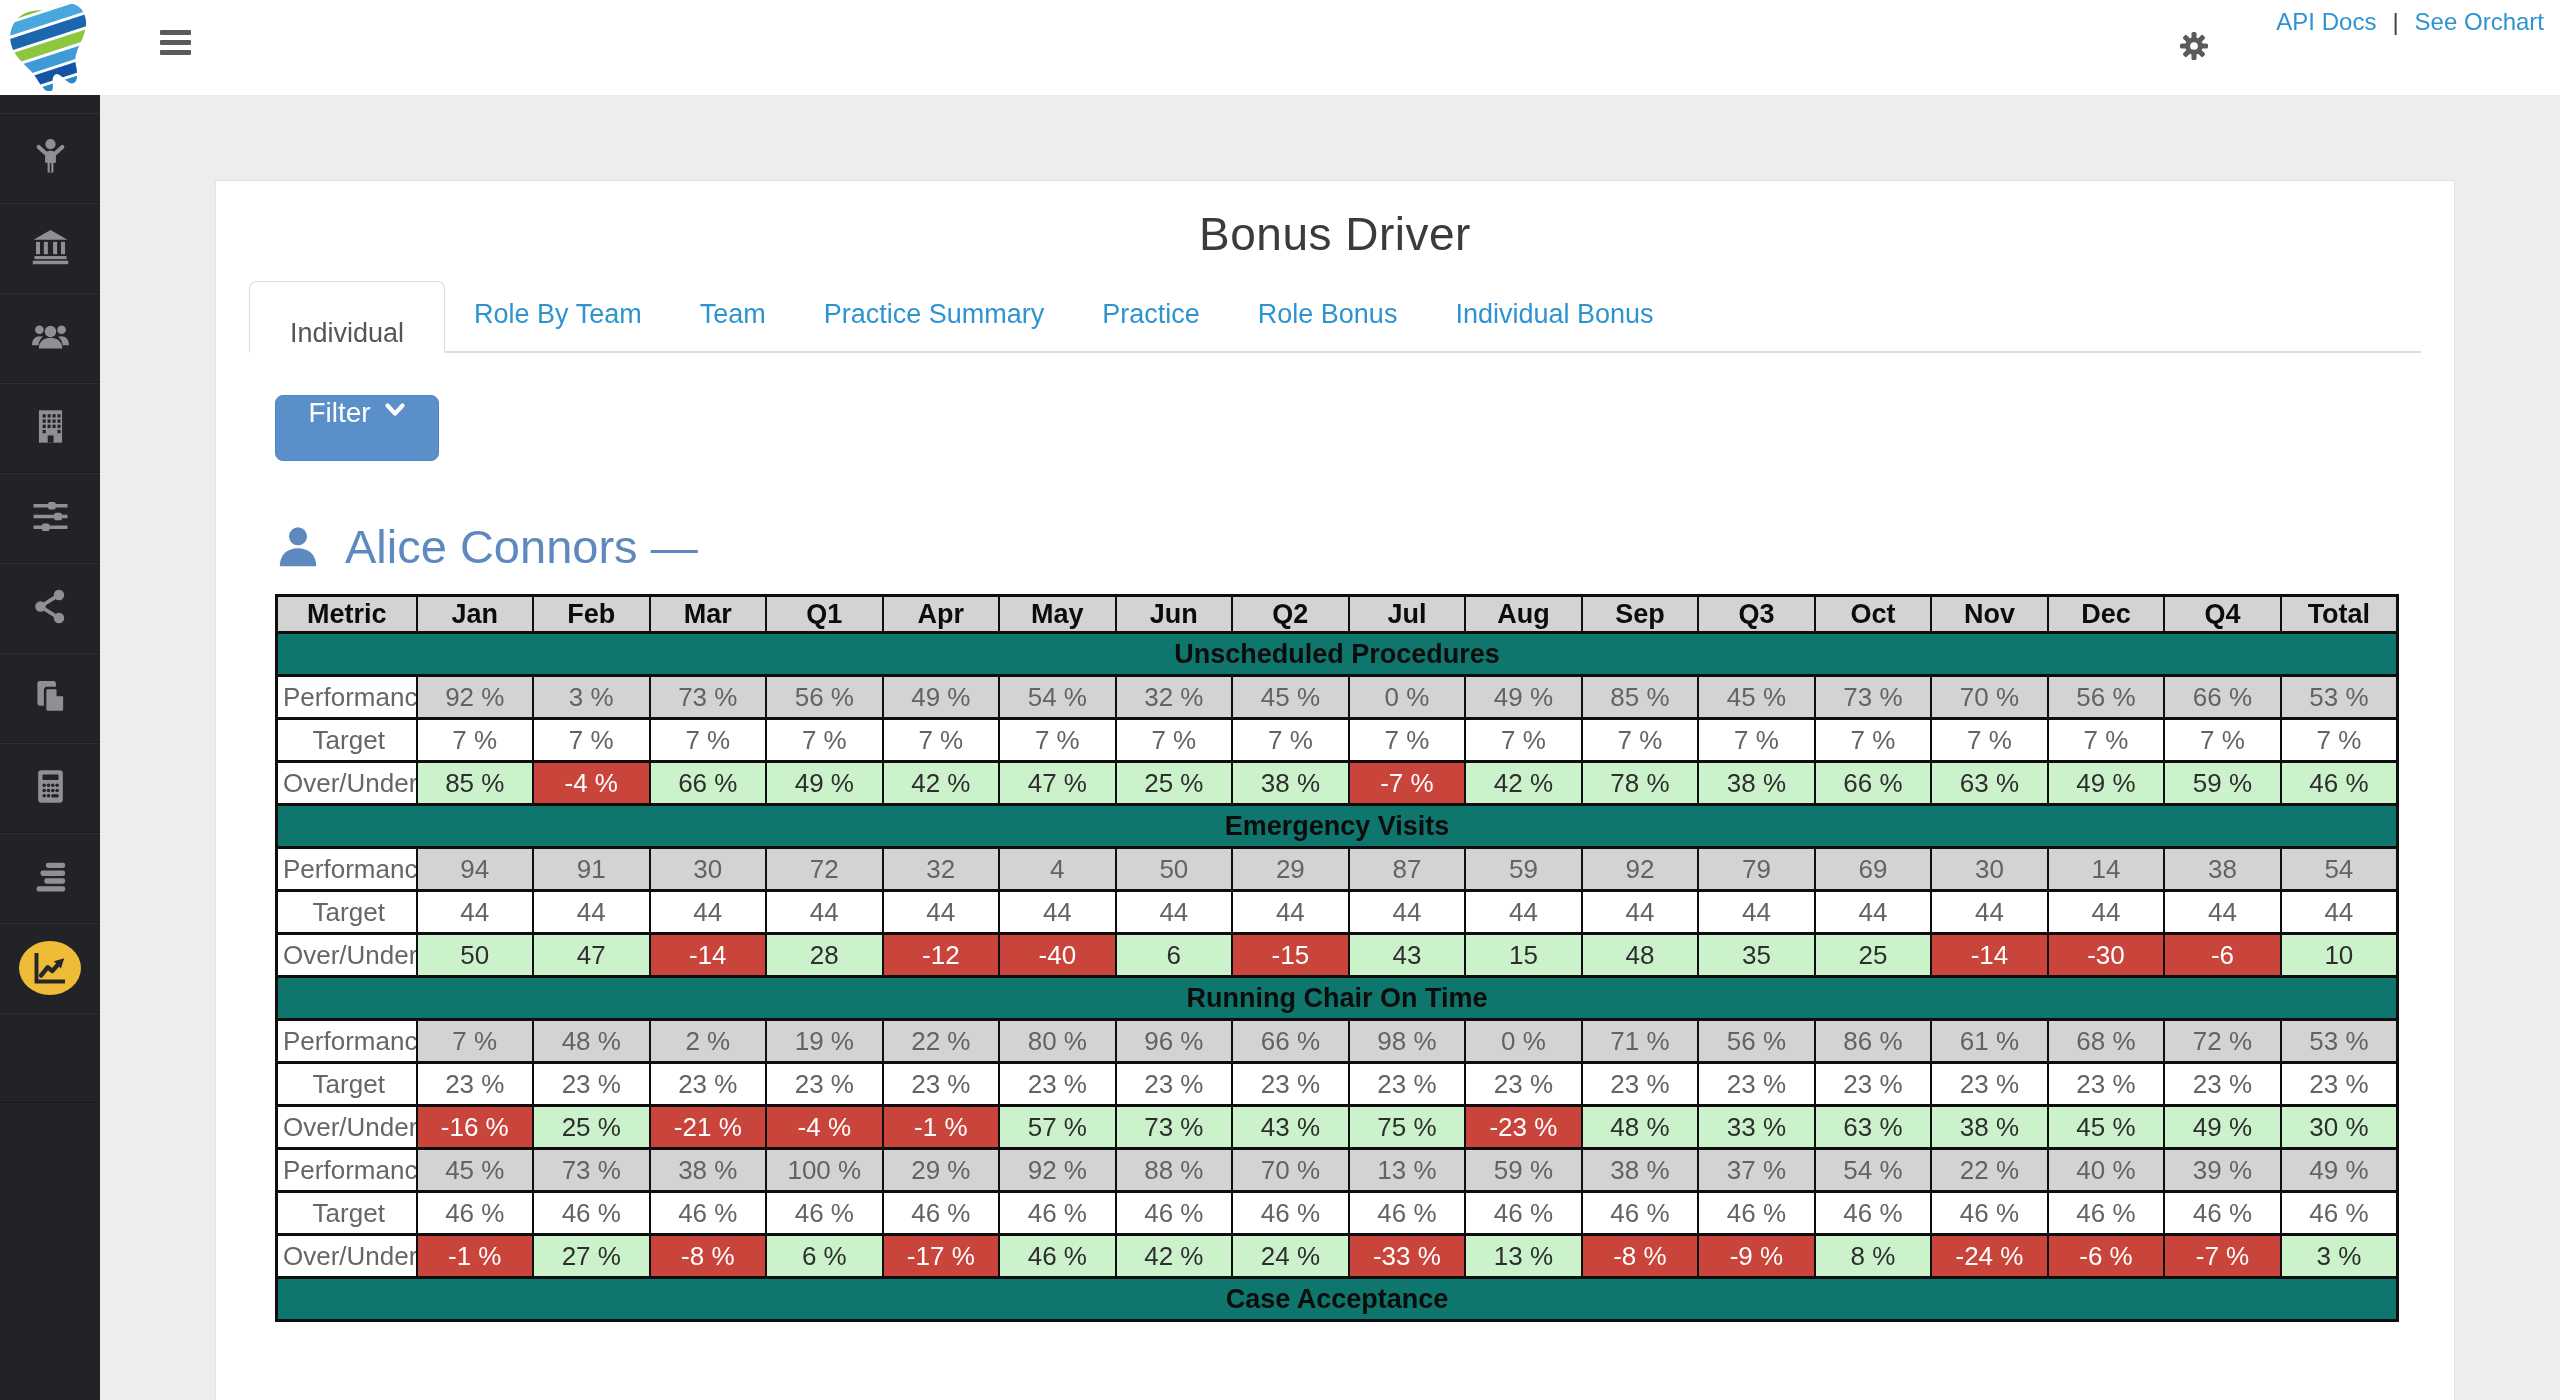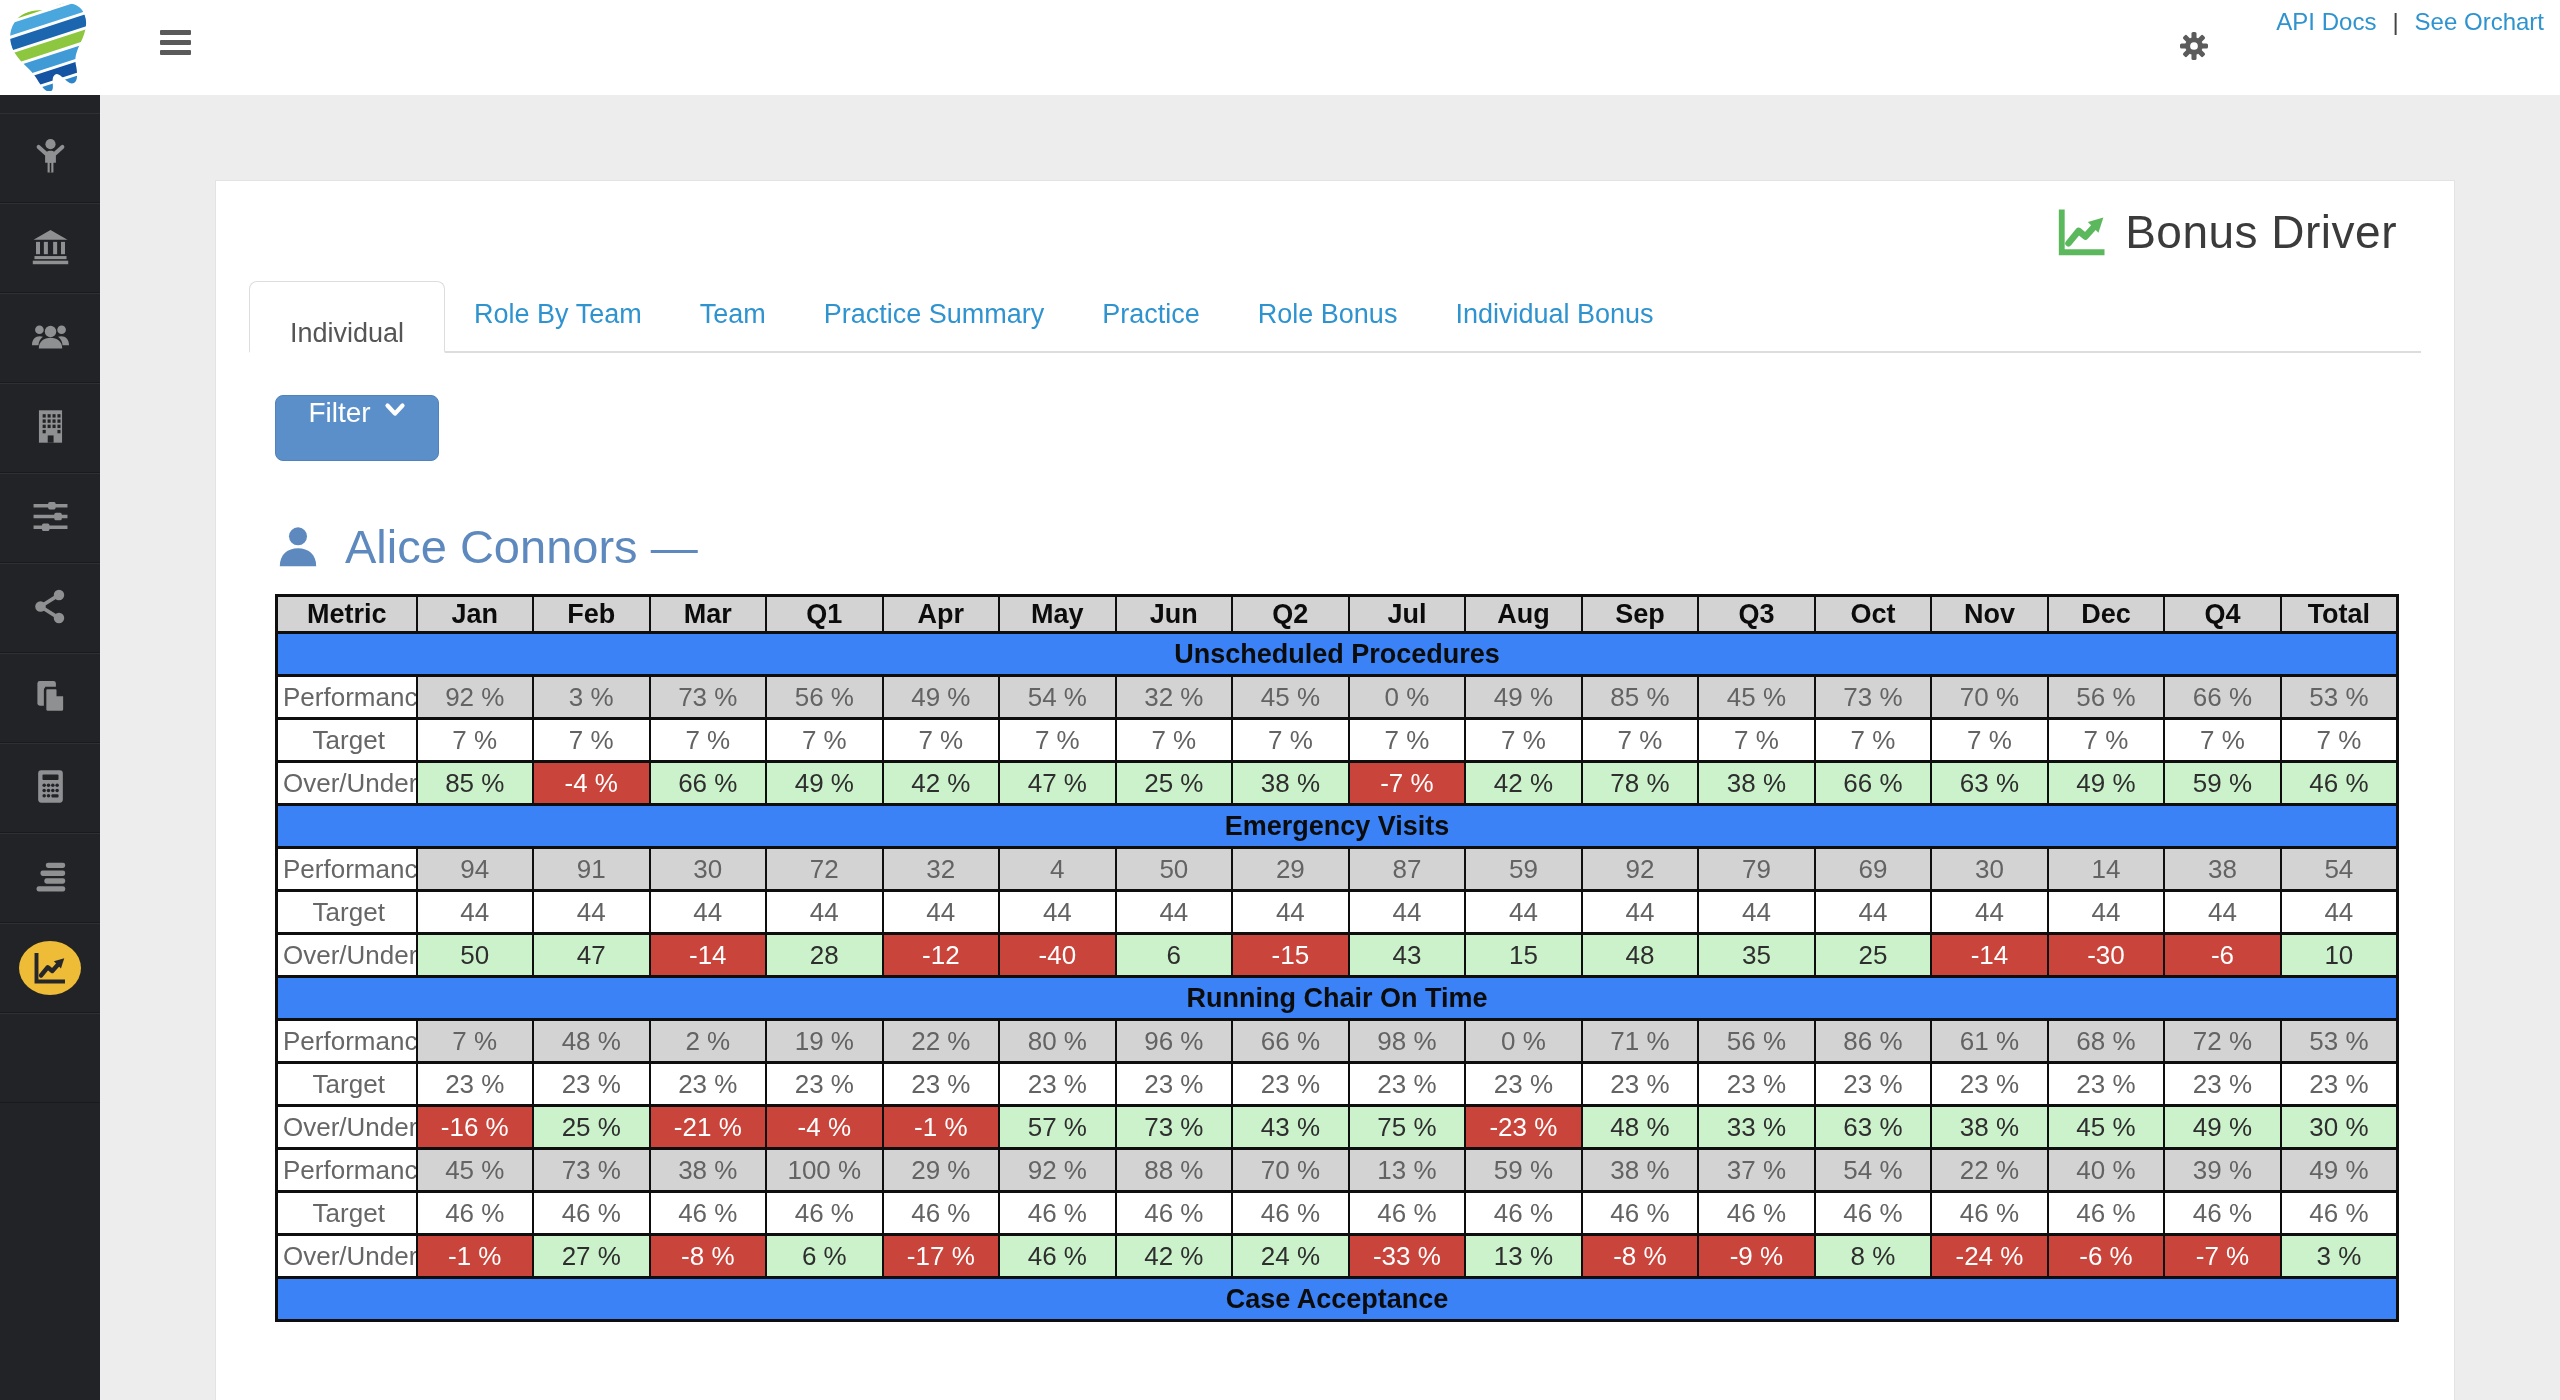--- a/index.html
+++ b/index.html
@@ -27,21 +27,21 @@
   .side-item{height:90px;display:flex;align-items:center;justify-content:center;
     border-top:1px solid #2f3034;border-bottom:1px solid #191a1d;cursor:pointer;}
   .side-item svg{width:37px;height:37px;fill:#8f9092;}
   .side-item .badge{width:62px;height:54px;background:var(--active-yellow);border-radius:50%;
     display:flex;align-items:center;justify-content:center;}
   .side-item .badge svg{width:36px;height:36px;color:#26272a;fill:#26272a;}
   .side-item.empty{cursor:default;}
   
   .card{position:absolute;left:215px;top:180px;width:2240px;height:1290px;background:#fff;
     border:1px solid #e3e3e3;z-index:5;}
-  .card-head{display:flex;justify-content:flex-end;align-items:center;gap:16px;padding:22px 57px 0 57px;height:80px;}
+  .card-head{display:flex;justify-content:flex-end;align-items:center;gap:16px;padding:22px 57px 0 57px;height:80px;flex-direction:column;}
   .card-head svg{width:54px;height:54px;color:var(--title-green);}
   .page-title{font-size:46px;font-weight:300;color:#3b3b3b;letter-spacing:0.5px;}
   
   .tabs{margin:18px 33px 0 33px;display:flex;align-items:flex-end;border-bottom:2px solid #ddd;height:74px;}
   .tab{font-size:27px;color:var(--accent-blue);padding:0 29px;line-height:70px;height:72px;cursor:pointer;white-space:nowrap;}
   .tab.active{color:#555;background:#fff;border:1px solid #ddd;border-bottom:2px solid #fff;
     margin-bottom:-2px;border-radius:8px 8px 0 0;padding:16px 40px;cursor:default;}
   
   .filter-btn{margin:42px 0 0 59px;width:164px;height:66px;background:var(--button-blue);
     border:1px solid #5082bb;border-radius:8px;color:#fff;font-size:28px;
@@ -54,21 +54,21 @@
   .person-heading svg{width:46px;height:46px;fill:var(--heading-blue);}
   
   .table-wrap{margin:20px 57px 0 59px;}
   table.bonus{width:2124px;border-collapse:collapse;table-layout:fixed;border:3px solid #0e0e0e;}
   table.bonus th,table.bonus td{
     border-left:2px solid #0e0e0e;border-right:2px solid #0e0e0e;
     border-top:3px solid #0e0e0e;border-bottom:3px solid #0e0e0e;
     text-align:center;overflow:hidden;white-space:nowrap;}
   table.bonus th{background:var(--header-gray);color:#0c0c0c;font-size:27px;font-weight:bold;height:37px;}
   table.bonus td{font-size:26px;height:43px;color:#666;}
-  tr.section-row td{font-weight:bold;font-size:27px;color:#0c0c0c;background:#3b82f6;}
+  tr.section-row td{font-weight:bold;font-size:27px;color:#0c0c0c;background:#0f766e;}
   td.label{text-align:left;padding-left:5px;color:#3c3c3c;background:#fff;}
   tr.performance td.val{background:var(--header-gray);color:#636363;}
   tr.target td.val{background:#fff;color:#636363;}
   tr.overunder td.pos{background:var(--positive-bg);color:#2e2e2e;}
   tr.overunder td.neg{background:var(--negative-bg);color:#fff;}
 </style>
 </head>
 <body>
 
 <div class="topbar">

